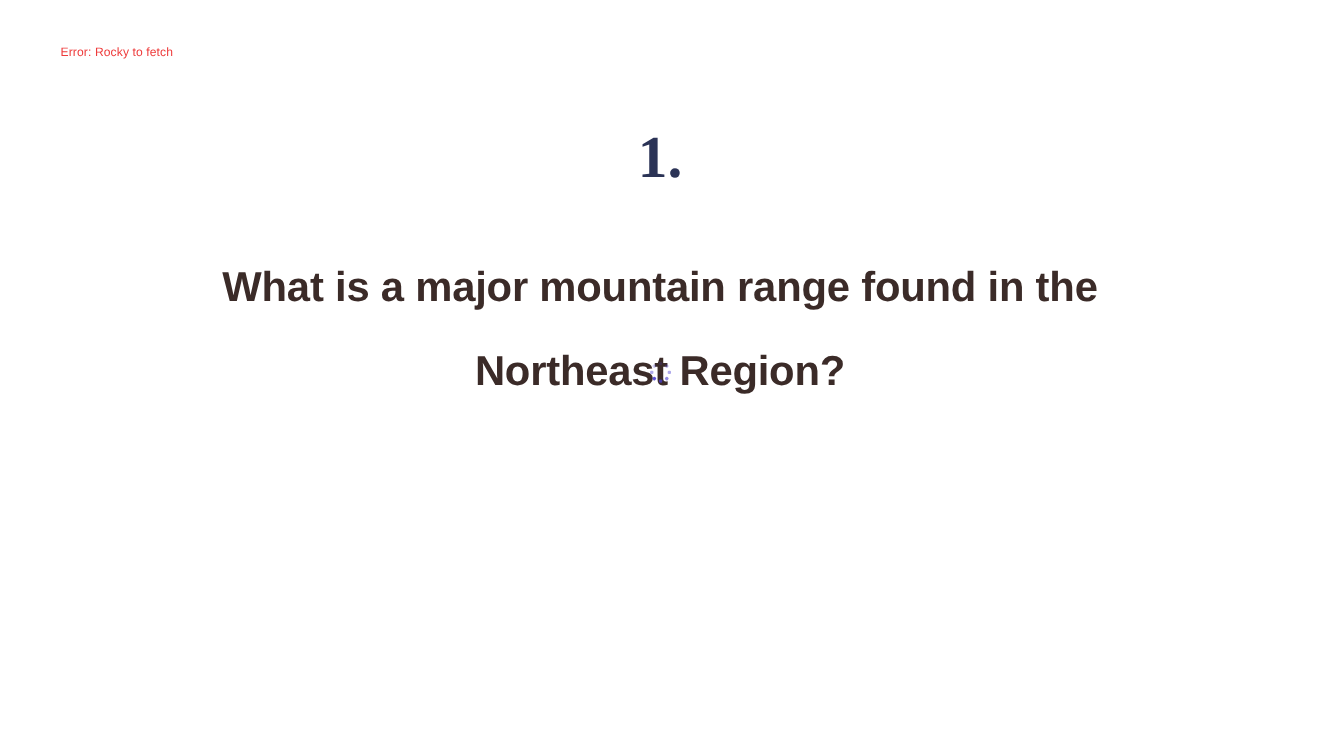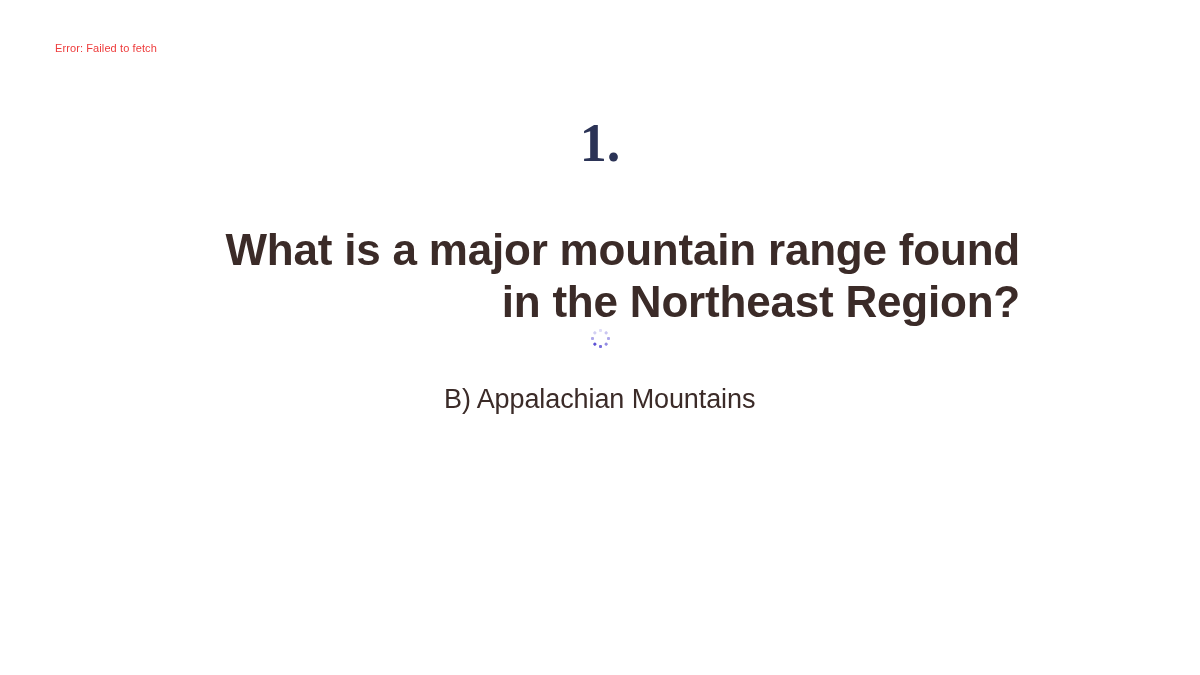--- a/index.html
+++ b/index.html
@@ -48,25 +48,25 @@
     font-size: 54px;
     line-height: 62px;
     color: #2b3356;
   }
 
   .question-text {
     position: absolute;
     left: 180px;
     width: 840px;
     top: 224px;
-    text-align: right;
+    text-align: center;
     font-family: "Liberation Sans", sans-serif;
     font-weight: 700;
-    font-size: 44px;
-    line-height: 52px;
+    font-size: 38px;
+    line-height: 76px;
     letter-spacing: -0.2px;
     color: #3b2b28;
   }
 
   
   .spinner {
     position: absolute;
     left: 589px;
     top: 327px;
     width: 22px;
@@ -105,36 +105,35 @@
     font-size: 27px;
     line-height: 50px;
     color: #3b2b28;
     letter-spacing: -0.1px;
     white-space: nowrap;
   }
 </style>
 </head>
 <body>
 
-<div class="error-message">Error: Failed to fetch</div>
+<div class="error-message">Error: Rocky to fetch</div>
 
 <div class="quiz-slide">
 
   <div class="question-number">1.</div>
 
   <div class="question-text">What is a major mountain range found in the Northeast Region?</div>
 
   <div class="spinner">
     <span></span>
     <span></span>
     <span></span>
     <span></span>
     <span></span>
     <span></span>
     <span></span>
     <span></span>
   </div>
 
   <div class="options">
-    <div class="option">B) Appalachian Mountains</div>
   </div>
 
 </div>
 
 </body></html>

